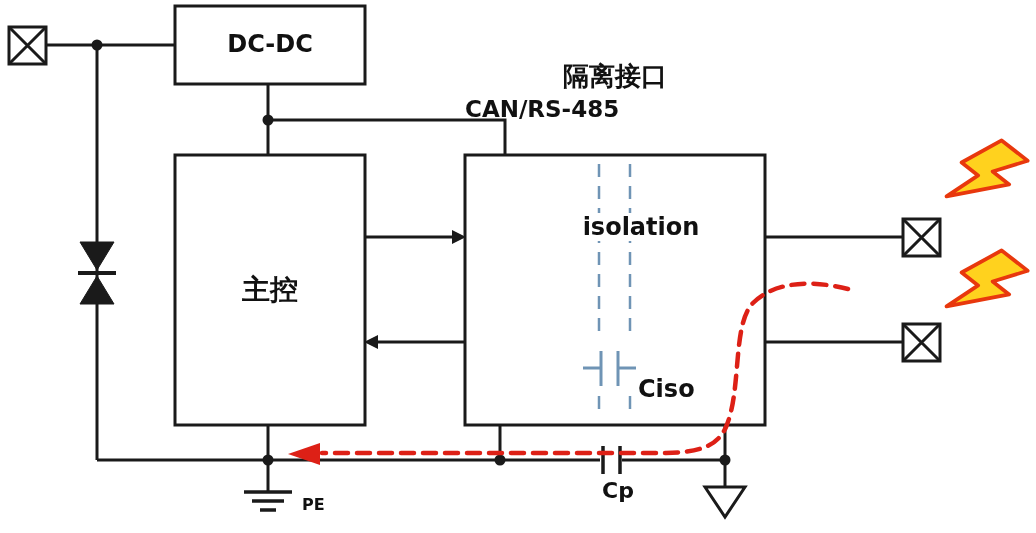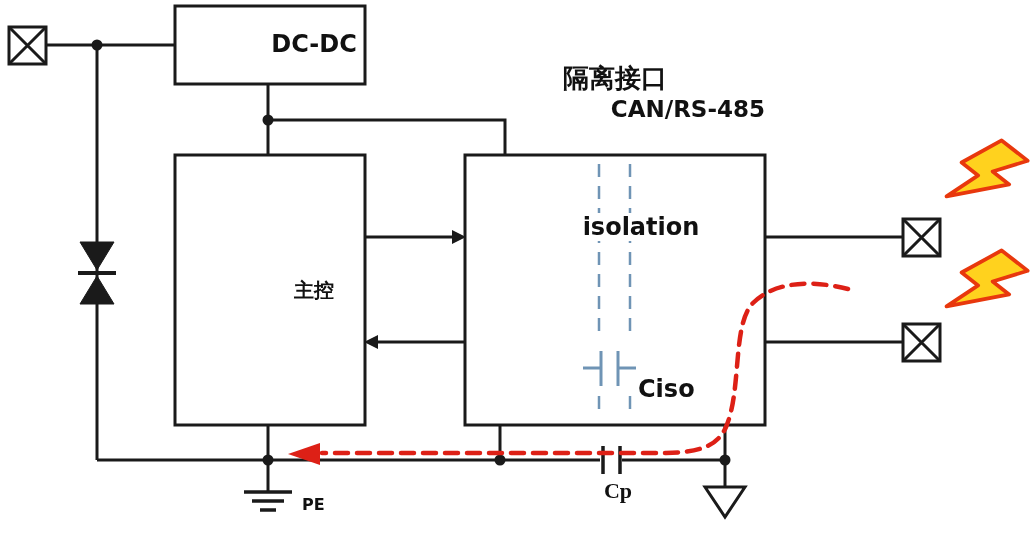--- a/index.html
+++ b/index.html
@@ -25,21 +25,20 @@
     color: #111111;
     font-weight: 700;
     white-space: nowrap;
     line-height: 1.15;
   }
   .center-in-box {
     display: flex;
     align-items: center;
     justify-content: center;
     text-align: center;
-    padding-left: 44px;
   }
   .on-top { background: #ffffff; padding: 0 6px; }
 </style>
 </head>
 <body>
 
 <div class="canvas">
 
   <svg width="1036" height="533" viewBox="0 0 1036 533">
 
@@ -129,29 +128,29 @@
     <g transform="translate(978,122) rotate(38)">
       <polygon points="20,0 42,0 28,20 42,20 14,52 22,28 8,28" transform="scale(1.5)" style="fill: var(--lightning-fill, #ffd21e); stroke: var(--lightning-stroke, #e8380d);" stroke-width="2.5" stroke-linejoin="round"></polygon>
     </g>
     <g transform="translate(978,232) rotate(38)">
       <polygon points="20,0 42,0 28,20 42,20 14,52 22,28 8,28" transform="scale(1.5)" style="fill: var(--lightning-fill, #ffd21e); stroke: var(--lightning-stroke, #e8380d);" stroke-width="2.5" stroke-linejoin="round"></polygon>
     </g>
   </svg>
 
   <div class="lbl center-in-box" style="left:175px; top:6px; width:190px; height:78px; font-size:24px;">DC-DC</div>
 
-  <div class="lbl center-in-box" style="left:175px; top:155px; width:190px; height:270px; font-size:20px;">主控</div>
+  <div class="lbl center-in-box" style="left:175px; top:155px; width:190px; height:270px; font-size:28px;">主控</div>
 
-  <div class="lbl" style="left:465px; top:64px; width:300px; text-align:center; font-size:26px;">隔离接口</div>
+  <div class="lbl" style="left:465px; top:64px; width:300px; text-align:center; font-size:26px;font-family:Liberation Mono, monospace;">隔离接口</div>
 
-  <div class="lbl" style="left:465px; top:96px; width:300px; text-align:right; font-size:23px;">CAN/RS-485</div>
+  <div class="lbl" style="left:465px; top:96px; width:300px; text-align:left; font-size:23px;">CAN/RS-485</div>
 
   <div class="lbl" style="left:465px; top:214px; width:352px; text-align:center; font-size:24px;">
     <span class="on-top">isolation</span>
   </div>
 
   <div class="lbl" style="left:638px; top:376px; font-size:24px;">Ciso</div>
 
-  <div class="lbl" style="left:594px; top:478px; width:48px; text-align:center; font-size:22px;font-family:Liberation Serif, serif;">Cp</div>
+  <div class="lbl" style="left:594px; top:478px; width:48px; text-align:center; font-size:22px;">Cp</div>
 
   <div class="lbl" style="left:302px; top:496px; font-size:16px;">PE</div>
 
 </div>
 
 </body></html>

